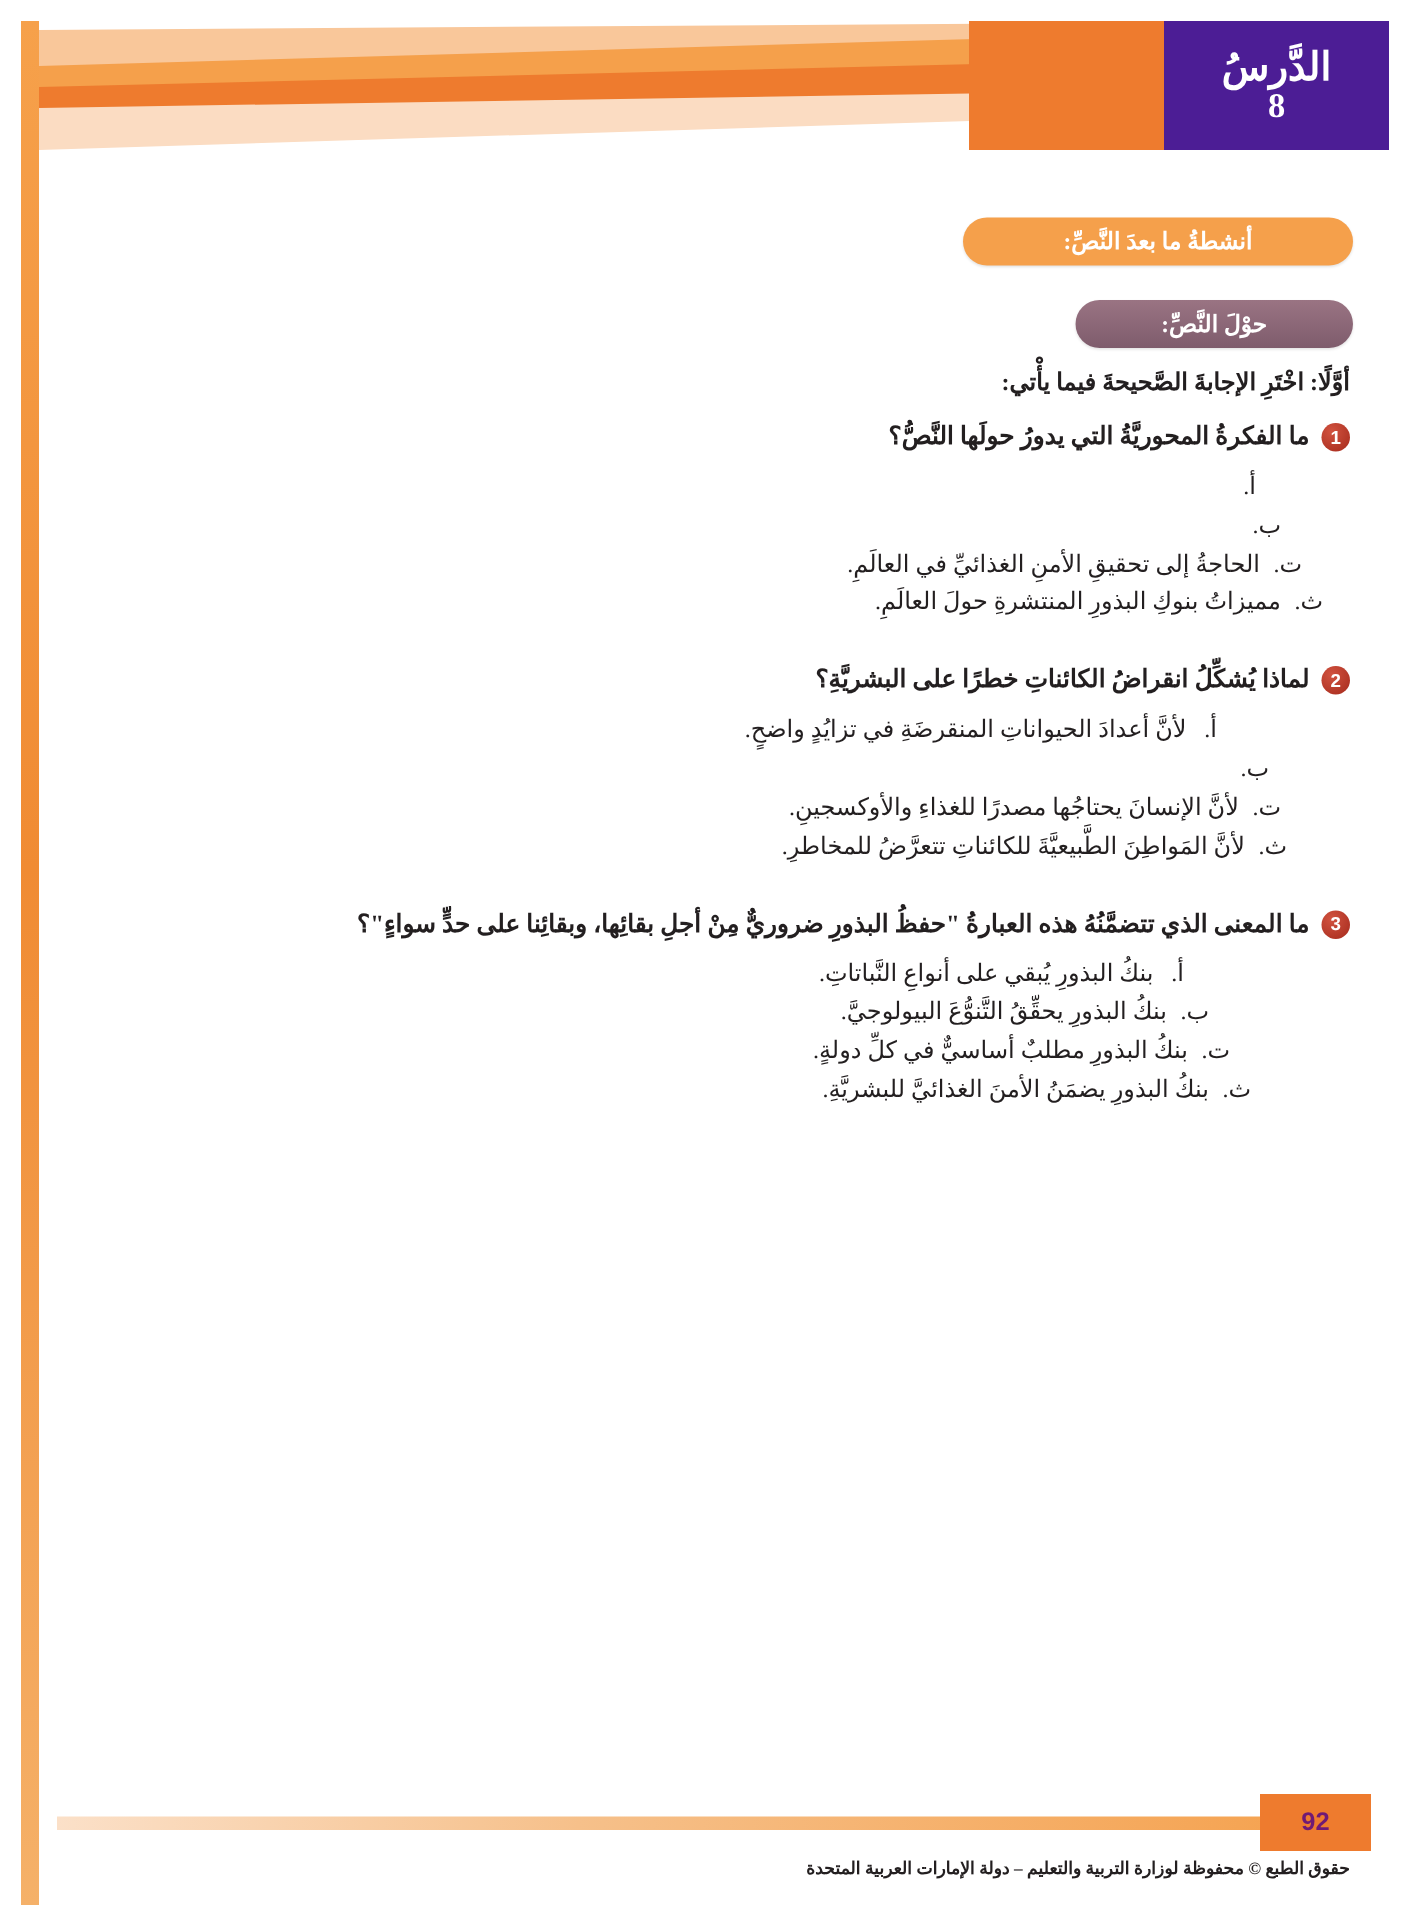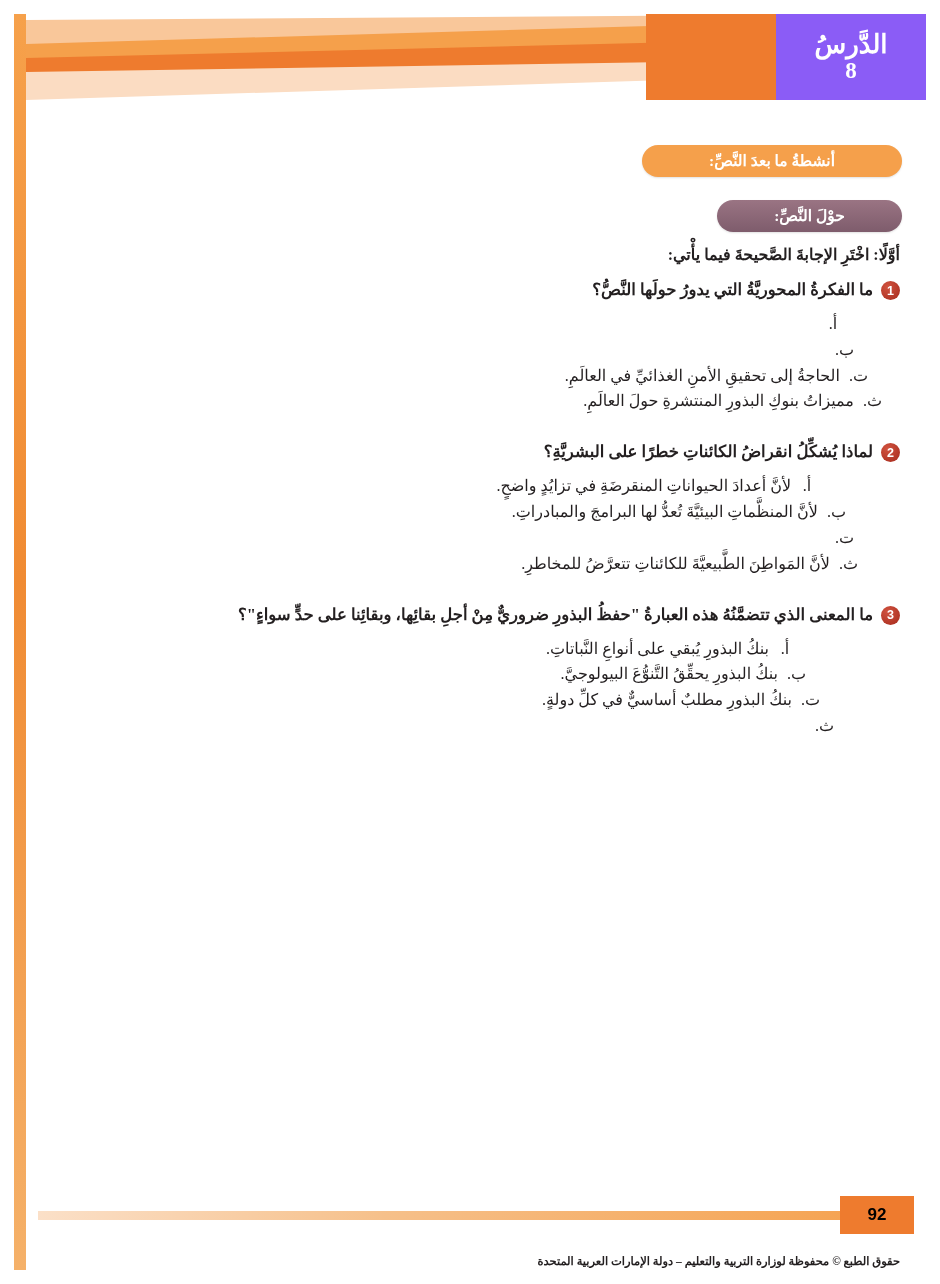--- a/index.html
+++ b/index.html
@@ -48,21 +48,21 @@
     top: 0;
     width: 100%;
     height: 100%;
   }
   .lesson-badge {
     position: absolute;
     right: 0;
     top: 0;
     width: 150px;
     height: 86px;
-    background: #8b5cf6;
+    background: #4c1d95;
     display: flex;
     flex-direction: column;
     align-items: center;
     justify-content: center;
     color: #ffffff;
   }
   .lesson-badge .lesson-word {
     font-size: 26px;
     font-weight: bold;
     line-height: 1.05;
@@ -204,32 +204,32 @@
     height: 9px;
     background: linear-gradient(to left, #f5a04b 0%, #f6c08a 60%, #fbe0c8 100%);
   }
   .page-number-box {
     position: absolute;
     right: 26px;
     bottom: 50px;
     width: 74px;
     height: 38px;
     background: #ee7b2e;
-    color: #000000;
+    color: #701a75;
     display: flex;
     align-items: center;
     justify-content: center;
     font-size: 17px;
     font-weight: bold;
     font-family: "Liberation Sans", sans-serif;
   }
   .copyright {
     position: absolute;
     right: 40px;
-    bottom: 16px;
+    bottom: 32px;
     font-size: 11.5px;
     font-weight: bold;
     color: #231f20;
     direction: rtl;
   }
 </style>
 </head>
 <body>
 
 <div class="page">
@@ -285,24 +285,24 @@
         <span class="q-num">2</span>
         <span class="q-text">لماذا يُشكِّلُ انقراضُ الكائناتِ خطرًا على البشريَّةِ؟</span>
       </div>
       <ul class="choices">
         <li class="choice ind-0">
           <span class="choice-letter">أ.</span>
           <span class="choice-text">لأنَّ أعدادَ الحيواناتِ المنقرضَةِ في تزايُدٍ واضحٍ.</span>
         </li>
         <li class="choice ind-1">
           <span class="choice-letter">ب.</span>
-          <span class="choice-text">لأنَّ المنظَّماتِ البيئيَّةَ تُعدُّ لها البرامجَ والمبادراتِ.</span>
         </li>
         <li class="choice ind-2">
           <span class="choice-letter">ت.</span>
+          <span class="choice-text">لأنَّ الإنسانَ يحتاجُها مصدرًا للغذاءِ والأوكسجينِ.</span>
         </li>
         <li class="choice ind-3">
           <span class="choice-letter">ث.</span>
           <span class="choice-text">لأنَّ المَواطِنَ الطَّبيعيَّةَ للكائناتِ تتعرَّضُ للمخاطرِ.</span>
         </li>
       </ul>
     </div>
 
     <div class="question-block q3">
       <div class="q-row">
@@ -317,20 +317,21 @@
         <li class="choice ind-1">
           <span class="choice-letter">ب.</span>
           <span class="choice-text">بنكُ البذورِ يحقِّقُ التَّنوُّعَ البيولوجيَّ.</span>
         </li>
         <li class="choice ind-2">
           <span class="choice-letter">ت.</span>
           <span class="choice-text">بنكُ البذورِ مطلبٌ أساسيٌّ في كلِّ دولةٍ.</span>
         </li>
         <li class="choice ind-3">
           <span class="choice-letter">ث.</span>
+          <span class="choice-text">بنكُ البذورِ يضمَنُ الأمنَ الغذائيَّ للبشريَّةِ.</span>
         </li>
       </ul>
     </div>
 
   </div>
 
   <div class="footer-bar"></div>
   <div class="page-number-box">92</div>
   <div class="copyright">حقوق الطبع © محفوظة لوزارة التربية والتعليم – دولة الإمارات العربية المتحدة</div>
 

